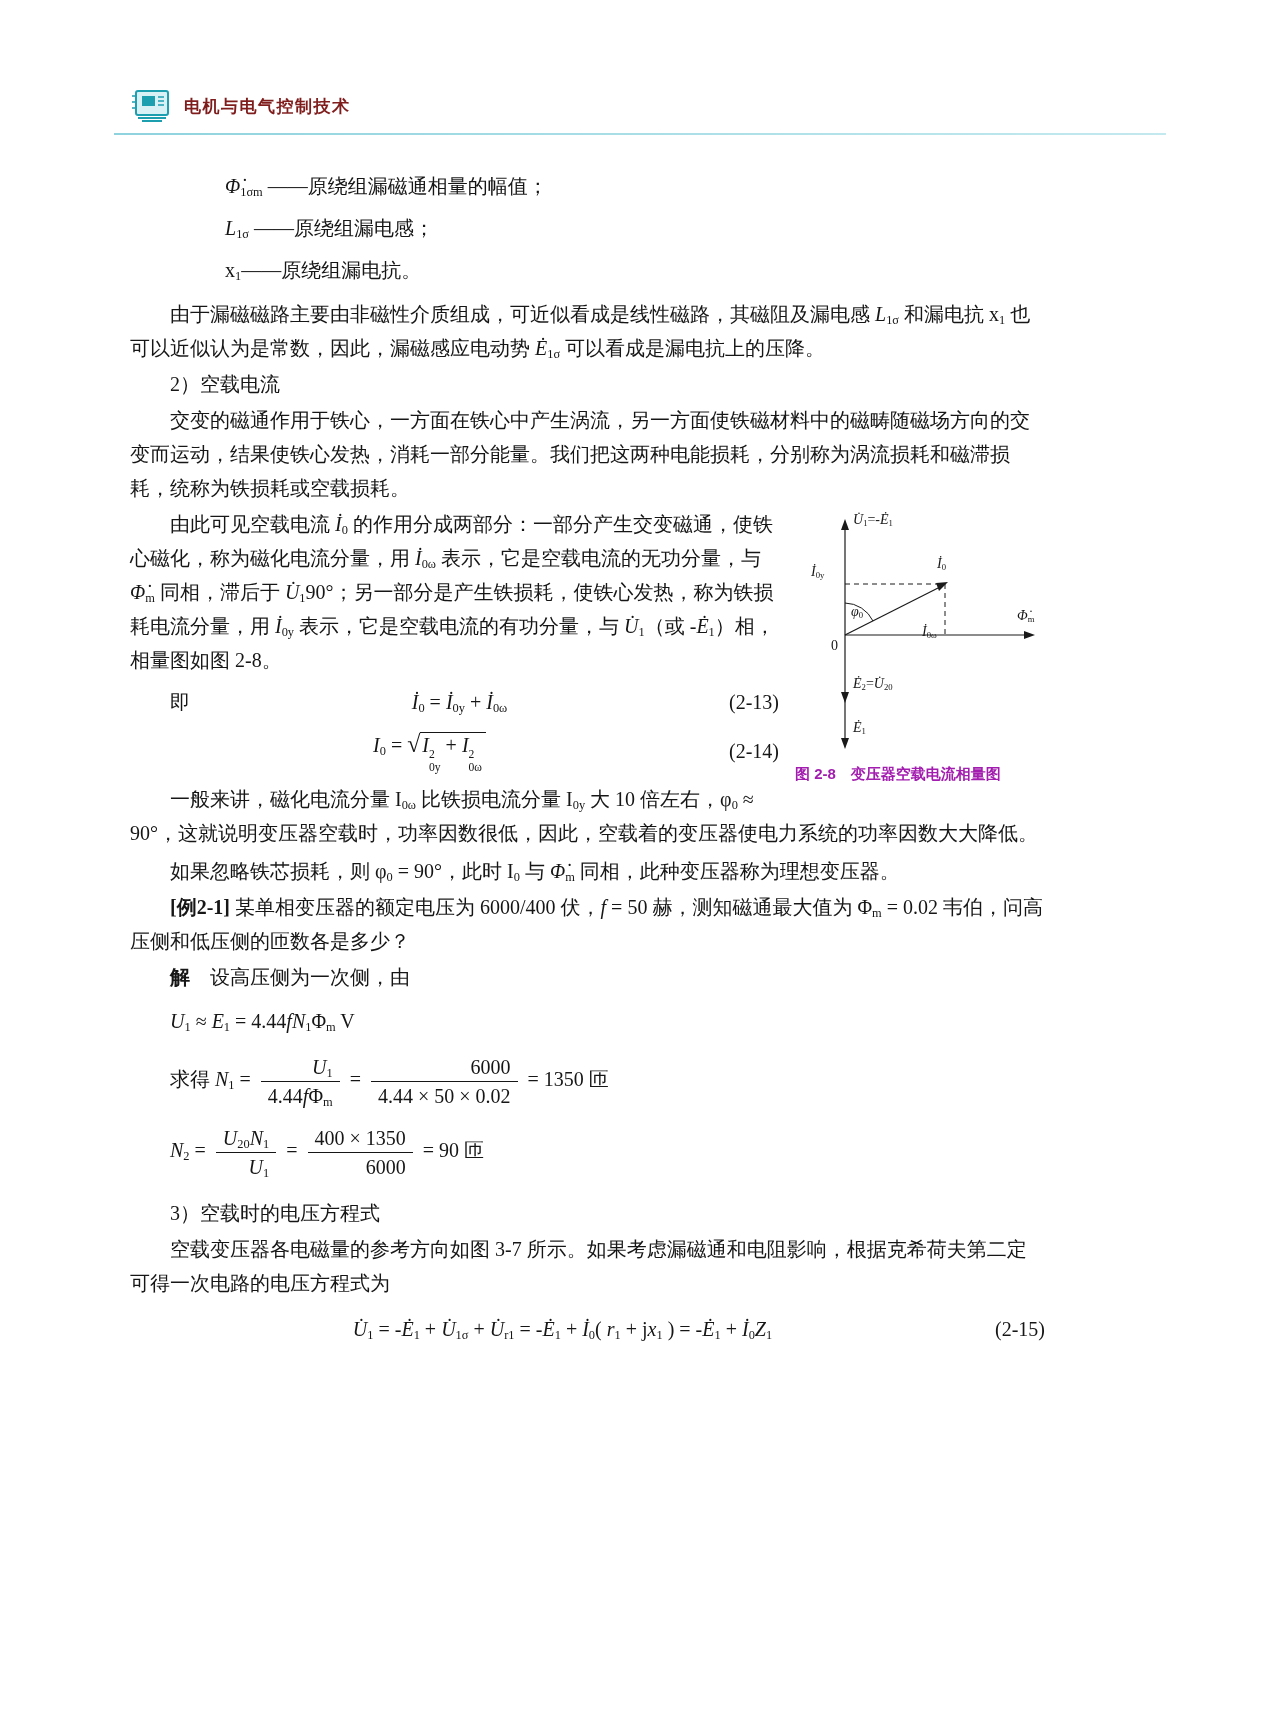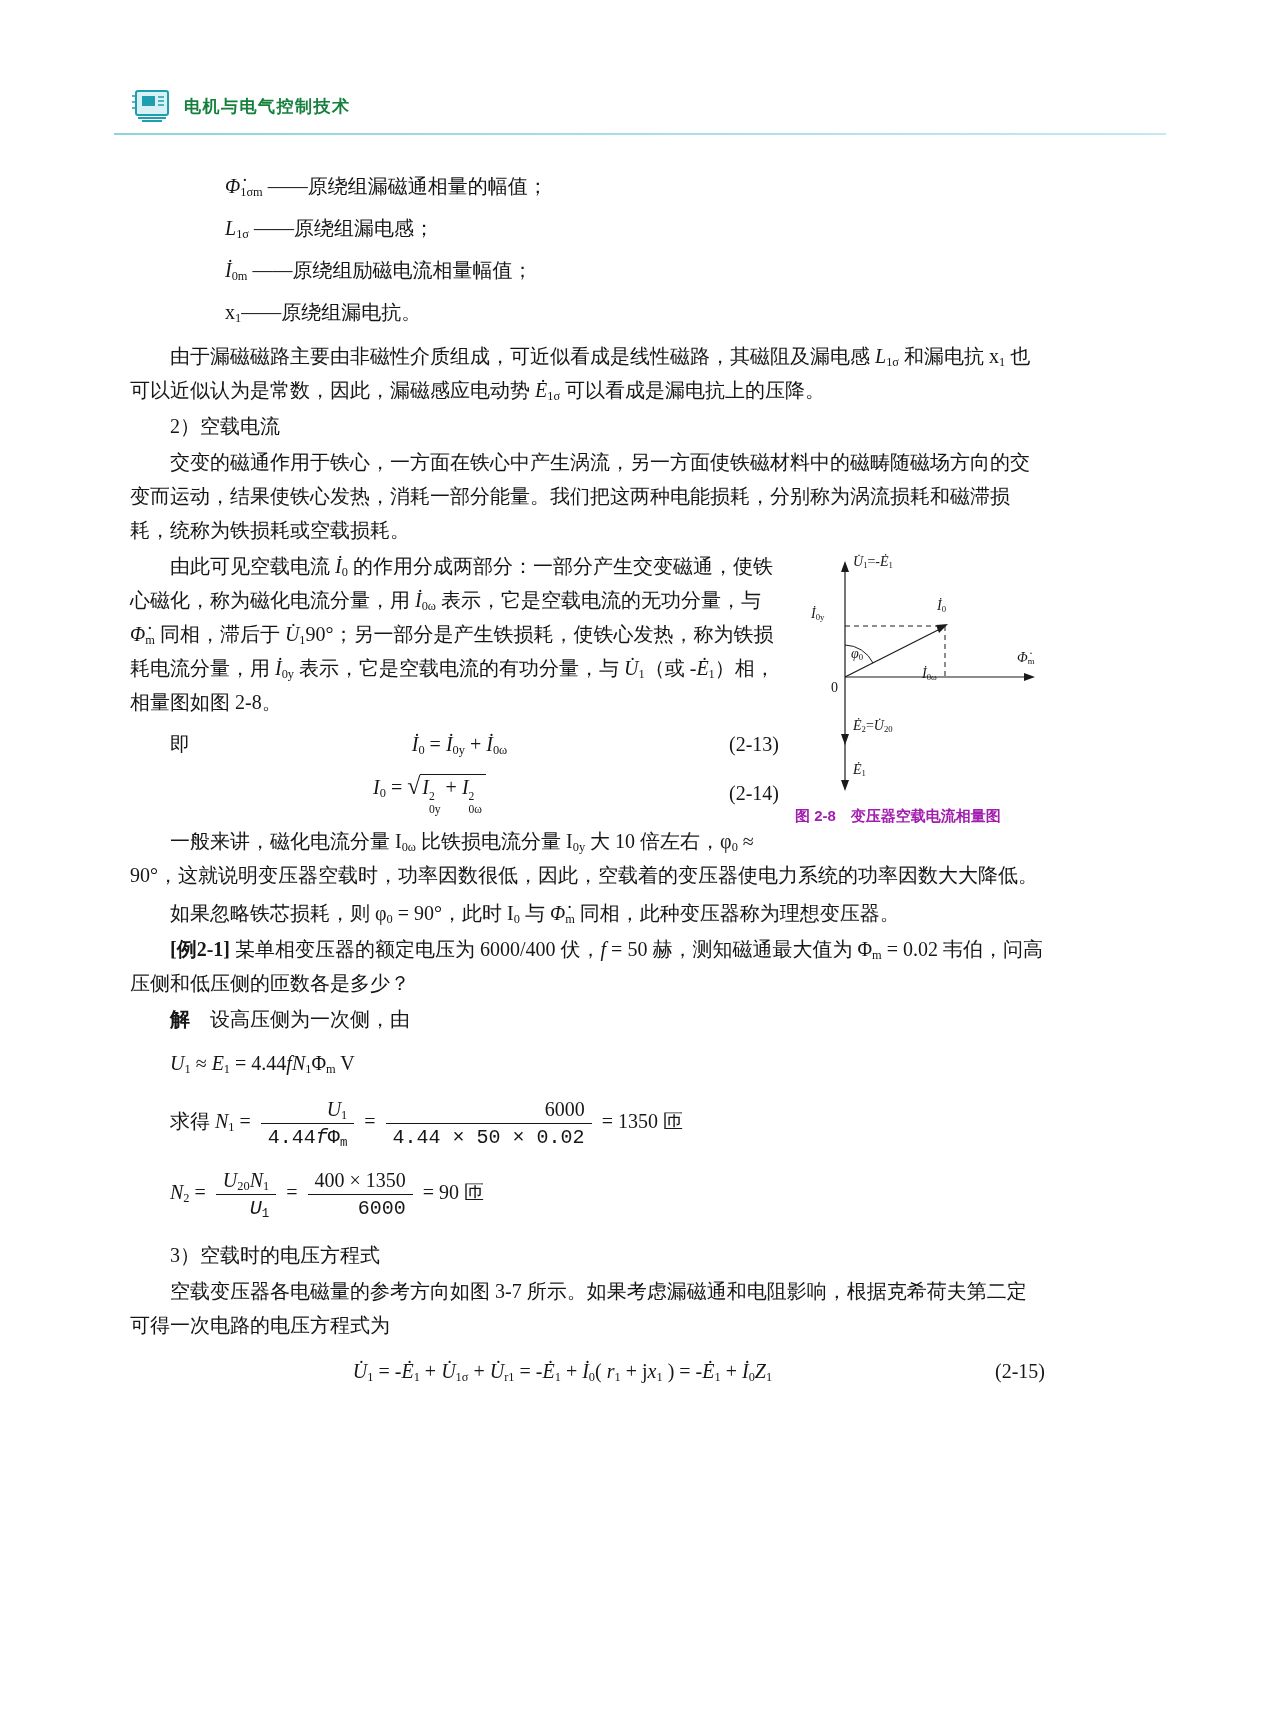--- a/index.html
+++ b/index.html
@@ -6,21 +6,21 @@
   body{
     width:1275px;height:1718px;background:#ffffff;color:#161616;
     font-family:"Liberation Serif","DejaVu Serif",serif;
     position:relative;overflow:hidden;
   }
   
   .header-row{display:flex;align-items:center;gap:10px;margin:88px 0 0 128px;}
   .logo svg{display:block;}
   .header-title{
     font-family:"Liberation Sans","DejaVu Sans",sans-serif;
-    font-weight:bold;font-size:17px;color:#15803d;letter-spacing:1.5px;text-align:center;
+    font-weight:bold;font-size:17px;color:#7f1d1d;letter-spacing:1.5px;text-align:center;
   }
   .header-rule{height:2px;width:1052px;margin:9px 0 0 114px;
     background:linear-gradient(to right,#8fd3de,#c4e9ef);}
   
   .content{margin:30px 0 0 130px;width:915px;font-size:20px;line-height:34px;}
   .content p{margin:2px 0;text-indent:2em;}
   sub{font-size:.62em;vertical-align:-0.25em;line-height:0;}
   i{font-style:italic;}
   .defs{margin:4px 0 6px 95px;}
   .def-row{line-height:42px;white-space:nowrap;}
@@ -40,21 +40,21 @@
   .eq15{margin-top:12px;}
   .rad{border-top:1.5px solid #161616;padding:1px 4px 0 2px;}
   .sqrt{font-style:normal;font-size:1.2em;}
   .ss{display:inline-flex;flex-direction:column;font-size:.58em;line-height:1.15;
       vertical-align:-0.5em;text-align:left;}
   
   .f-line{margin:10px 0 10px 40px;}
   .f-tall{margin:16px 0 16px 40px;}
   .frac{display:inline-block;vertical-align:middle;text-align:right;line-height:1.3;margin:0 5px;}
   .frac .fn{display:block;border-bottom:1.4px solid #161616;padding:0 7px 1px;}
-  .frac .fd{display:block;padding:1px 7px 0;font-family:Liberation Mono, monospace;}
+  .frac .fd{display:block;padding:1px 7px 0;}
   
   .page-number{margin:48px 0 0 144px;font-size:19px;}
   .clr{clear:both;}
 </style>
 </head>
 <body>
 
 <div class="page">
 
   <div class="header-row">
@@ -69,21 +69,20 @@
     </span>
     <span class="header-title">电机与电气控制技术</span>
   </div>
   <div class="header-rule"></div>
 
   <div class="content">
 
     <div class="defs">
       <div class="def-row"><span><i>Φ̇</i><sub>1σm</sub></span><span> ——原绕组漏磁通相量的幅值；</span></div>
       <div class="def-row"><span><i>L</i><sub>1σ</sub></span><span> ——原绕组漏电感；</span></div>
-      <div class="def-row"><span><i>İ</i><sub>0m</sub></span><span> ——原绕组励磁电流相量幅值；</span></div>
       <div class="def-row"><span>x<sub>1</sub></span><span>——原绕组漏电抗。</span></div>
     </div>
 
     <p>由于漏磁磁路主要由非磁性介质组成，可近似看成是线性磁路，其磁阻及漏电感 <i>L</i><sub>1σ</sub> 和漏电抗 x<sub>1</sub> 也可以近似认为是常数，因此，漏磁感应电动势 <i>Ė</i><sub>1σ</sub> 可以看成是漏电抗上的压降。</p>
 
     <p class="subhead">2）空载电流</p>
 
 
     <p>交变的磁通作用于铁心，一方面在铁心中产生涡流，另一方面使铁磁材料中的磁畴随磁场方向的交变而运动，结果使铁心发热，消耗一部分能量。我们把这两种电能损耗，分别称为涡流损耗和磁滞损耗，统称为铁损耗或空载损耗。</p>
 

